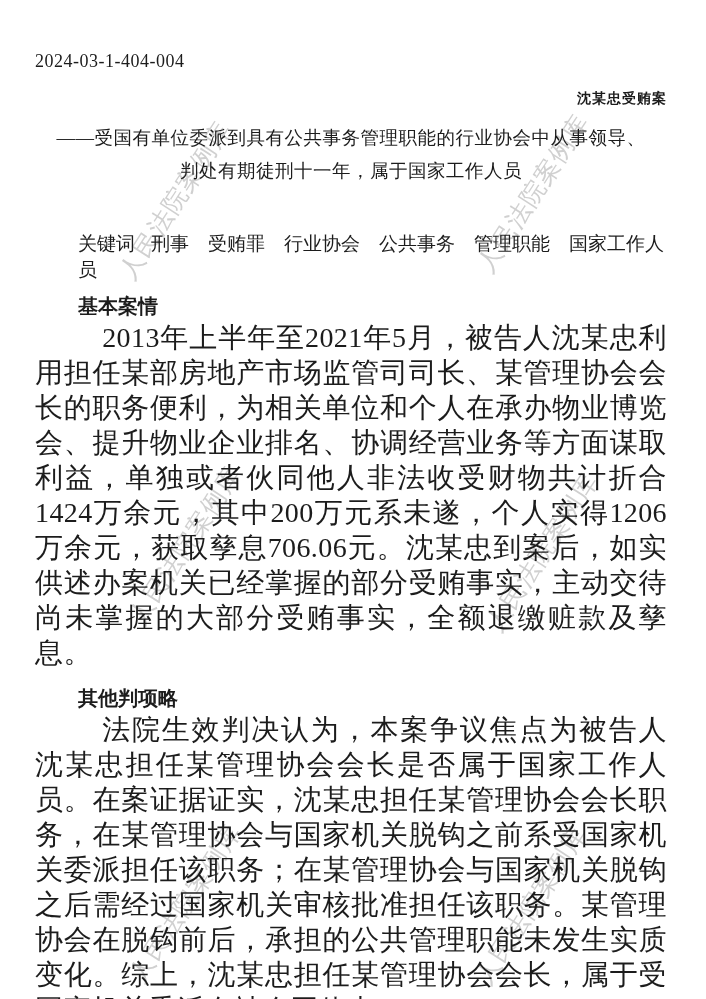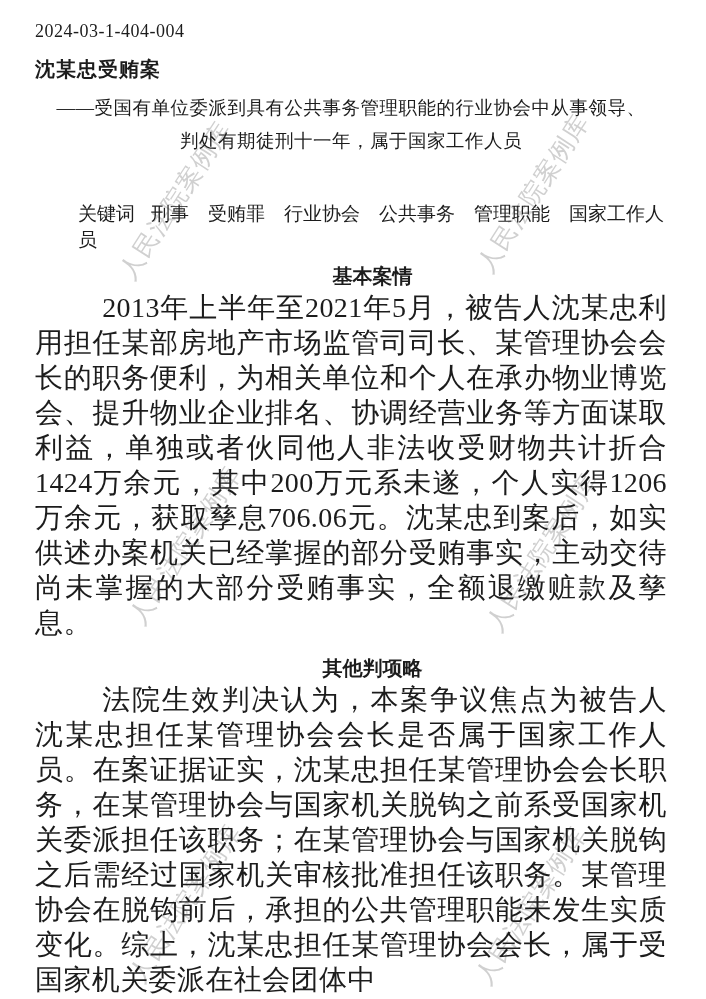--- a/index.html
+++ b/index.html
@@ -6,28 +6,28 @@
   .page {
     position:relative;
     width:706px; height:999px;
     background:#ffffff;
     overflow:hidden;
     color:#1c1c1c;
     font-family:"Liberation Serif","DejaVu Serif",serif;
   }
   .content { position:relative; z-index:2; padding:0 39px 0 35px; }
   .case-number {
-    margin-top:20px;
+    margin-top:50px;
     font-size:18px; line-height:22px;
     letter-spacing:0.5px;
   }
   .doc-title {
     margin-top:12px;
-    text-align:left;
-    font-size:20px; line-height:30px;
+    text-align:right;
+    font-size:14px; line-height:30px;
     font-weight:bold;
     letter-spacing:1px;
   }
   .subtitle {
     margin-top:8px;
     text-align:center;
     font-size:18.5px; line-height:33px;
     letter-spacing:0.5px;
   }
   .keywords-line {
@@ -41,21 +41,20 @@
     font-weight:normal;
     font-size:19px;
     margin-right:16px;
   }
   .section-heading {
     font-family:"Liberation Sans","DejaVu Sans",sans-serif;
     font-weight:bold;
     font-size:20px; line-height:28px;
     padding-left:43px;
     margin:9px 0 0 0;
-    text-align:center;
   }
   .section-heading.second { margin-top:14px; }
   .para {
     margin:0 0 2px 0;
     font-size:28px; line-height:35px;
     text-align:justify;
     text-indent:2.4em;
     letter-spacing:0.4px;
   }
   .footer {

